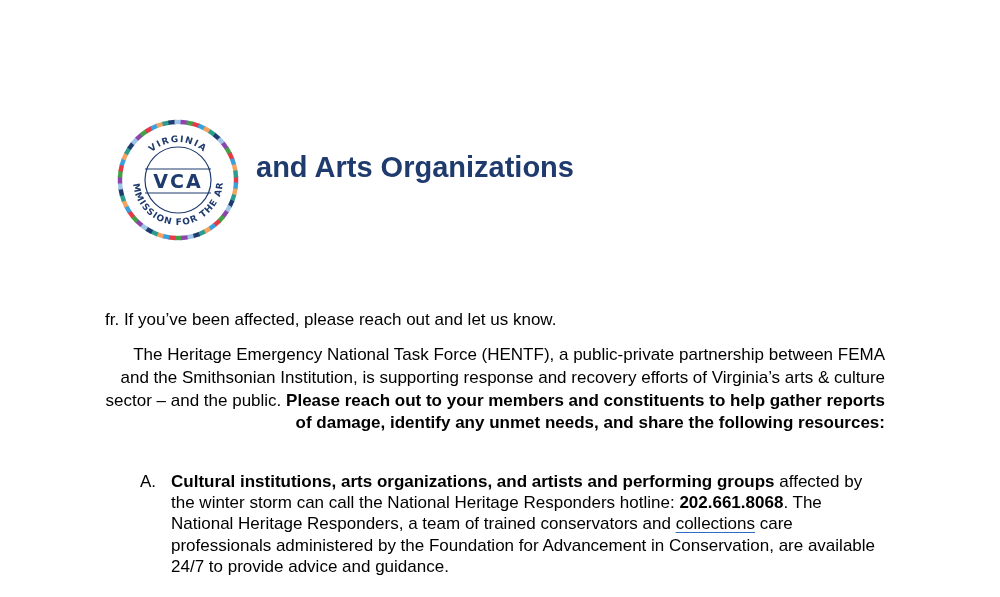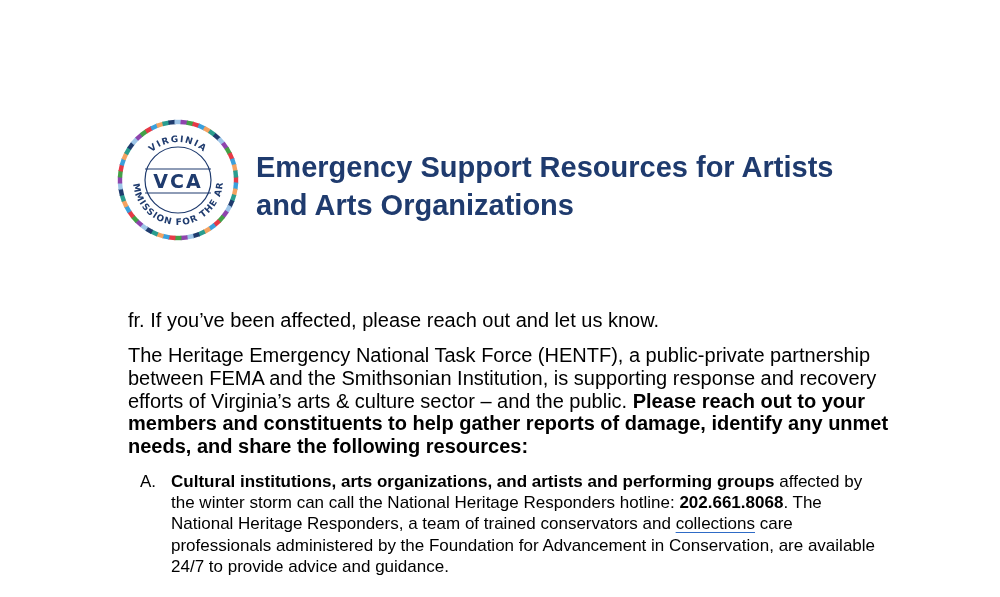--- a/index.html
+++ b/index.html
@@ -1,21 +1,21 @@
 <!DOCTYPE html>
 <html><head>
 <meta charset="utf-8">
 <style>
   html, body { margin:0; padding:0; background:#ffffff; }
   body { width:1000px; height:597px; position:relative; overflow:hidden; font-family:"Liberation Sans", sans-serif; color:#000; }
   .logo { position:absolute; left:115px; top:117px; width:126px; height:126px; }
   .title { position:absolute; left:256px; top:148px; width:640px; font-family:"Liberation Sans", sans-serif; font-weight:bold; font-size:29px; line-height:38px; color:#1f3b6e; }
-  .body-text { position:absolute; left:128px; width:780px; font-size:20px; line-height:22.8px; }
+  .body-text { position:absolute; left:105px; width:780px; font-size:17px; line-height:22.8px; }
   .p1 { top:309px; }
-  .p2 { top:344px; }
+  .p2 { top:344px;text-align:right; }
   .list { position:absolute; left:140px; top:471px; width:760px; font-size:17px; line-height:21.2px; }
   .list-item { display:flex; }
   .marker { width:31px; flex:none; }
   .item-text { width:710px; }
   b { font-weight:bold; }
   .link { text-decoration:underline; text-decoration-color:#2e6bc6; text-underline-offset:3px;margin-top:40px; }
 </style>
 </head>
 <body>
 
@@ -94,21 +94,20 @@
     <text font-family="DejaVu Sans, sans-serif" font-size="9" font-weight="bold" fill="#1f3b6e" letter-spacing="1.5">
       <textPath href="#arcTop" startOffset="50%" text-anchor="middle">VIRGINIA</textPath>
     </text>
     <text font-family="DejaVu Sans, sans-serif" font-size="9" font-weight="bold" fill="#1f3b6e" letter-spacing="1">
       <textPath href="#arcBottom" startOffset="50%" text-anchor="middle">COMMISSION FOR THE ARTS</textPath>
     </text>
   </svg>
 </div>
 
 <div class="title">
-  <div>Emergency Support Resources for Artists</div>
   <div>and Arts Organizations</div>
 </div>
 
 <div class="body-text p1">fr. If you’ve been affected, please reach out and let us know.</div>
 
 <div class="body-text p2">
   <span>The Heritage Emergency National Task Force (HENTF), a public-private partnership between FEMA and the Smithsonian Institution, is supporting response and recovery efforts of Virginia’s arts &amp; culture sector – and the public. </span><b>Please reach out to your members and constituents to help gather reports of damage, identify any unmet needs, and share the following resources:</b>
 </div>
 
 <div class="list">

